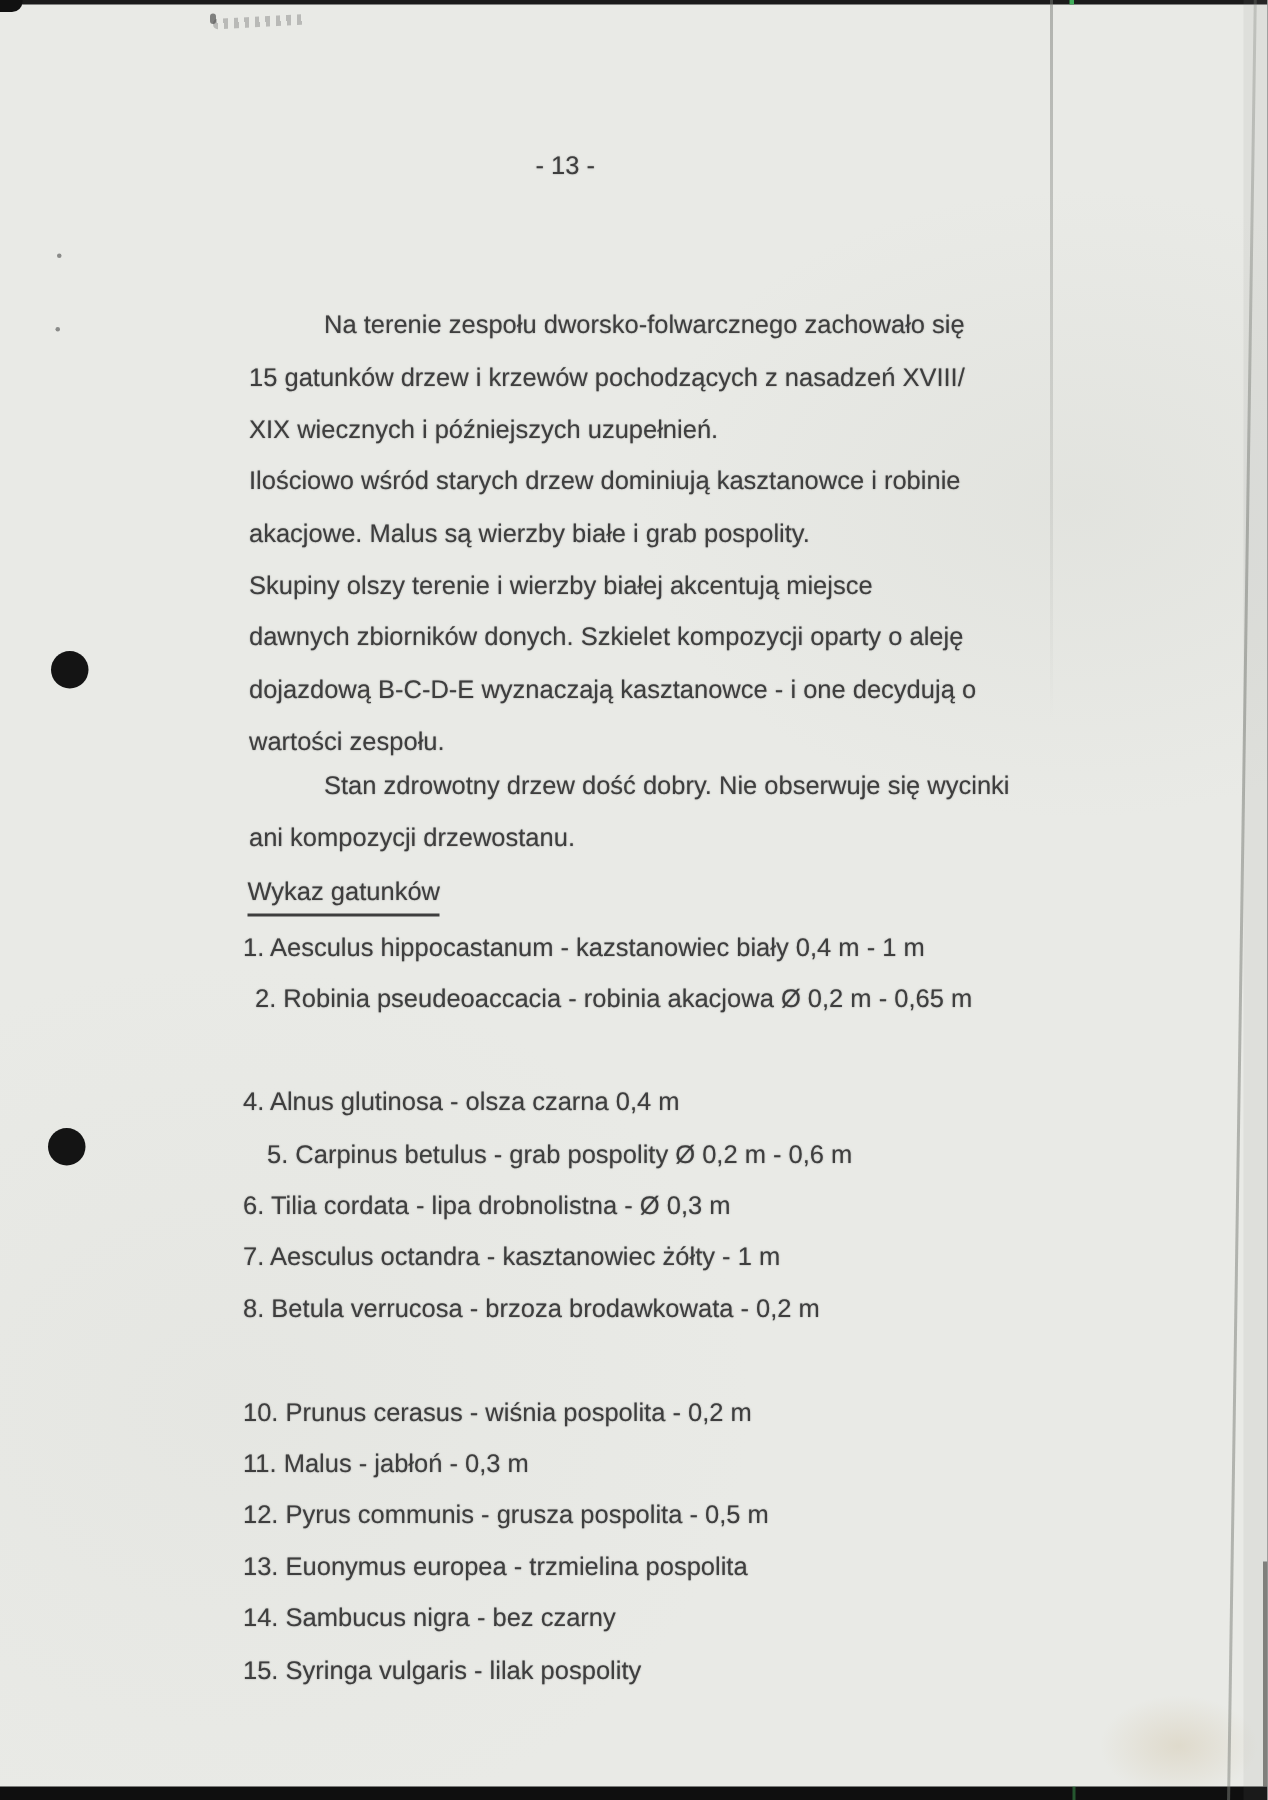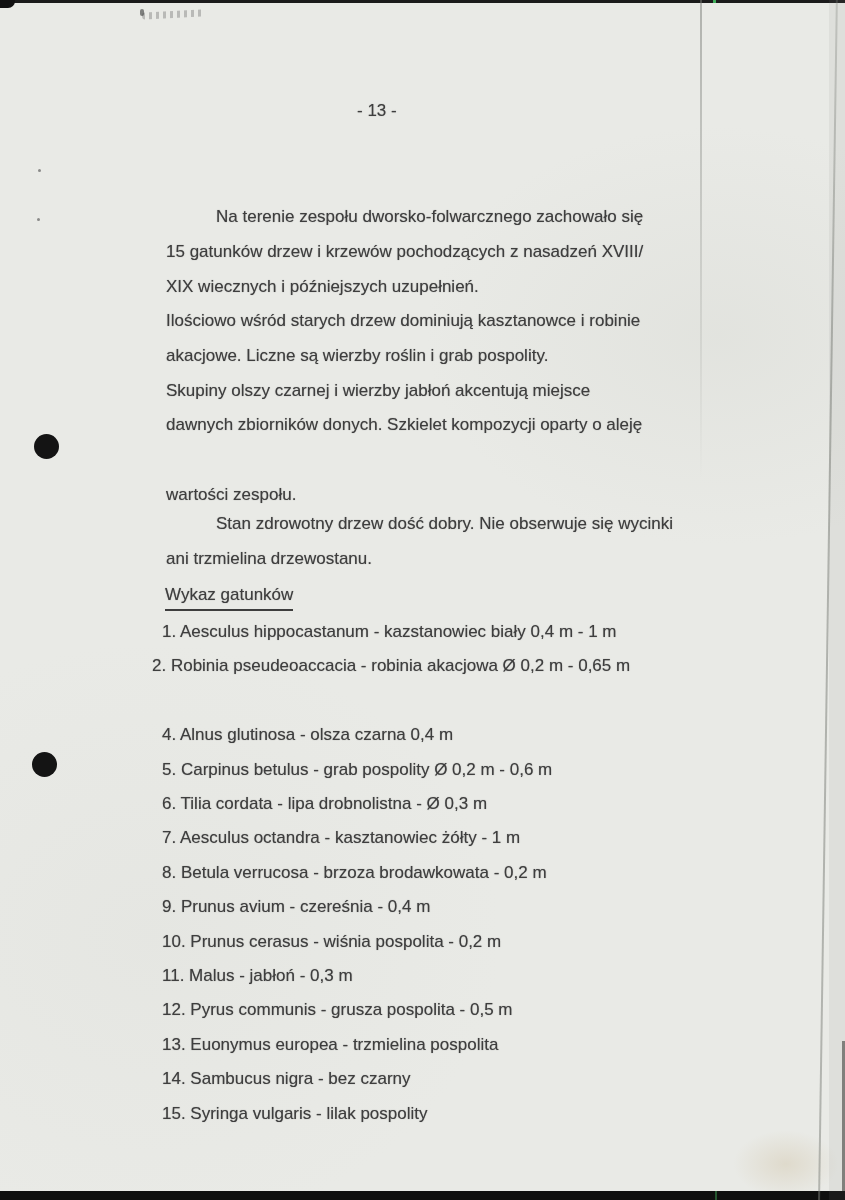--- a/index.html
+++ b/index.html
@@ -82,38 +82,38 @@
   <div class="speck-green-top"></div>
   <div class="speck-green-bottom"></div>
 
   <div class="tline" style="top:100px;left:357px">- 13 -</div>
 
 
   <div class="tline" style="top:206px;left:216px">Na terenie zespołu dworsko-folwarcznego zachowało się</div>
   <div class="tline" style="top:241px;left:166px">15 gatunków drzew i krzewów pochodzących z nasadzeń XVIII/</div>
   <div class="tline" style="top:276px;left:166px">XIX wiecznych i późniejszych uzupełnień.</div>
   <div class="tline" style="top:310px;left:166px">Ilościowo wśród starych drzew dominiują kasztanowce i robinie</div>
-  <div class="tline" style="top:345px;left:166px">akacjowe. Liczne są wierzby roślin i grab pospolity.</div>
-  <div class="tline" style="top:380px;left:166px">Skupiny olszy czarnej i wierzby jabłoń akcentują miejsce</div>
+  <div class="tline" style="top:345px;left:166px">akacjowe. Malus są wierzby białe i grab pospolity.</div>
+  <div class="tline" style="top:380px;left:166px">Skupiny olszy terenie i wierzby białej akcentują miejsce</div>
   <div class="tline" style="top:414px;left:166px">dawnych zbiorników donych. Szkielet kompozycji oparty o aleję</div>
+  <div class="tline" style="top:449px;left:166px">dojazdową B-C-D-E wyznaczają kasztanowce - i one decydują o</div>
   <div class="tline" style="top:484px;left:166px">wartości zespołu.</div>
 
   <div class="tline" style="top:513px;left:216px">Stan zdrowotny drzew dość dobry. Nie obserwuje się wycinki</div>
-  <div class="tline" style="top:548px;left:166px">ani trzmielina drzewostanu.</div>
+  <div class="tline" style="top:548px;left:166px">ani kompozycji drzewostanu.</div>
 
   <div class="tline" style="top:584px;left:165px"><span class="underlined">Wykaz gatunków</span></div>
 
   <div class="tline" style="top:621px;left:162px">1. Aesculus hippocastanum - kazstanowiec biały 0,4 m - 1 m</div>
-  <div class="tline" style="top:655px;left:152px">2. Robinia pseudeoaccacia - robinia akacjowa Ø 0,2 m - 0,65 m</div>
+  <div class="tline" style="top:655px;left:170px">2. Robinia pseudeoaccacia - robinia akacjowa Ø 0,2 m - 0,65 m</div>
   <div class="tline" style="top:724px;left:162px">4. Alnus glutinosa - olsza czarna 0,4 m</div>
-  <div class="tline" style="top:759px;left:162px">5. Carpinus betulus - grab pospolity Ø 0,2 m - 0,6 m</div>
+  <div class="tline" style="top:759px;left:178px">5. Carpinus betulus - grab pospolity Ø 0,2 m - 0,6 m</div>
   <div class="tline" style="top:793px;left:162px">6. Tilia cordata - lipa drobnolistna - Ø 0,3 m</div>
   <div class="tline" style="top:827px;left:162px">7. Aesculus octandra - kasztanowiec żółty - 1 m</div>
   <div class="tline" style="top:862px;left:162px">8. Betula verrucosa - brzoza brodawkowata - 0,2 m</div>
-  <div class="tline" style="top:896px;left:162px">9. Prunus avium - czereśnia - 0,4 m</div>
   <div class="tline" style="top:931px;left:162px">10. Prunus cerasus - wiśnia pospolita - 0,2 m</div>
   <div class="tline" style="top:965px;left:162px">11. Malus - jabłoń - 0,3 m</div>
   <div class="tline" style="top:999px;left:162px">12. Pyrus communis - grusza pospolita - 0,5 m</div>
   <div class="tline" style="top:1034px;left:162px">13. Euonymus europea - trzmielina pospolita</div>
   <div class="tline" style="top:1068px;left:162px">14. Sambucus nigra - bez czarny</div>
   <div class="tline" style="top:1103px;left:162px">15. Syringa vulgaris - lilak pospolity</div>
 
 </div>
 
 </body></html>

